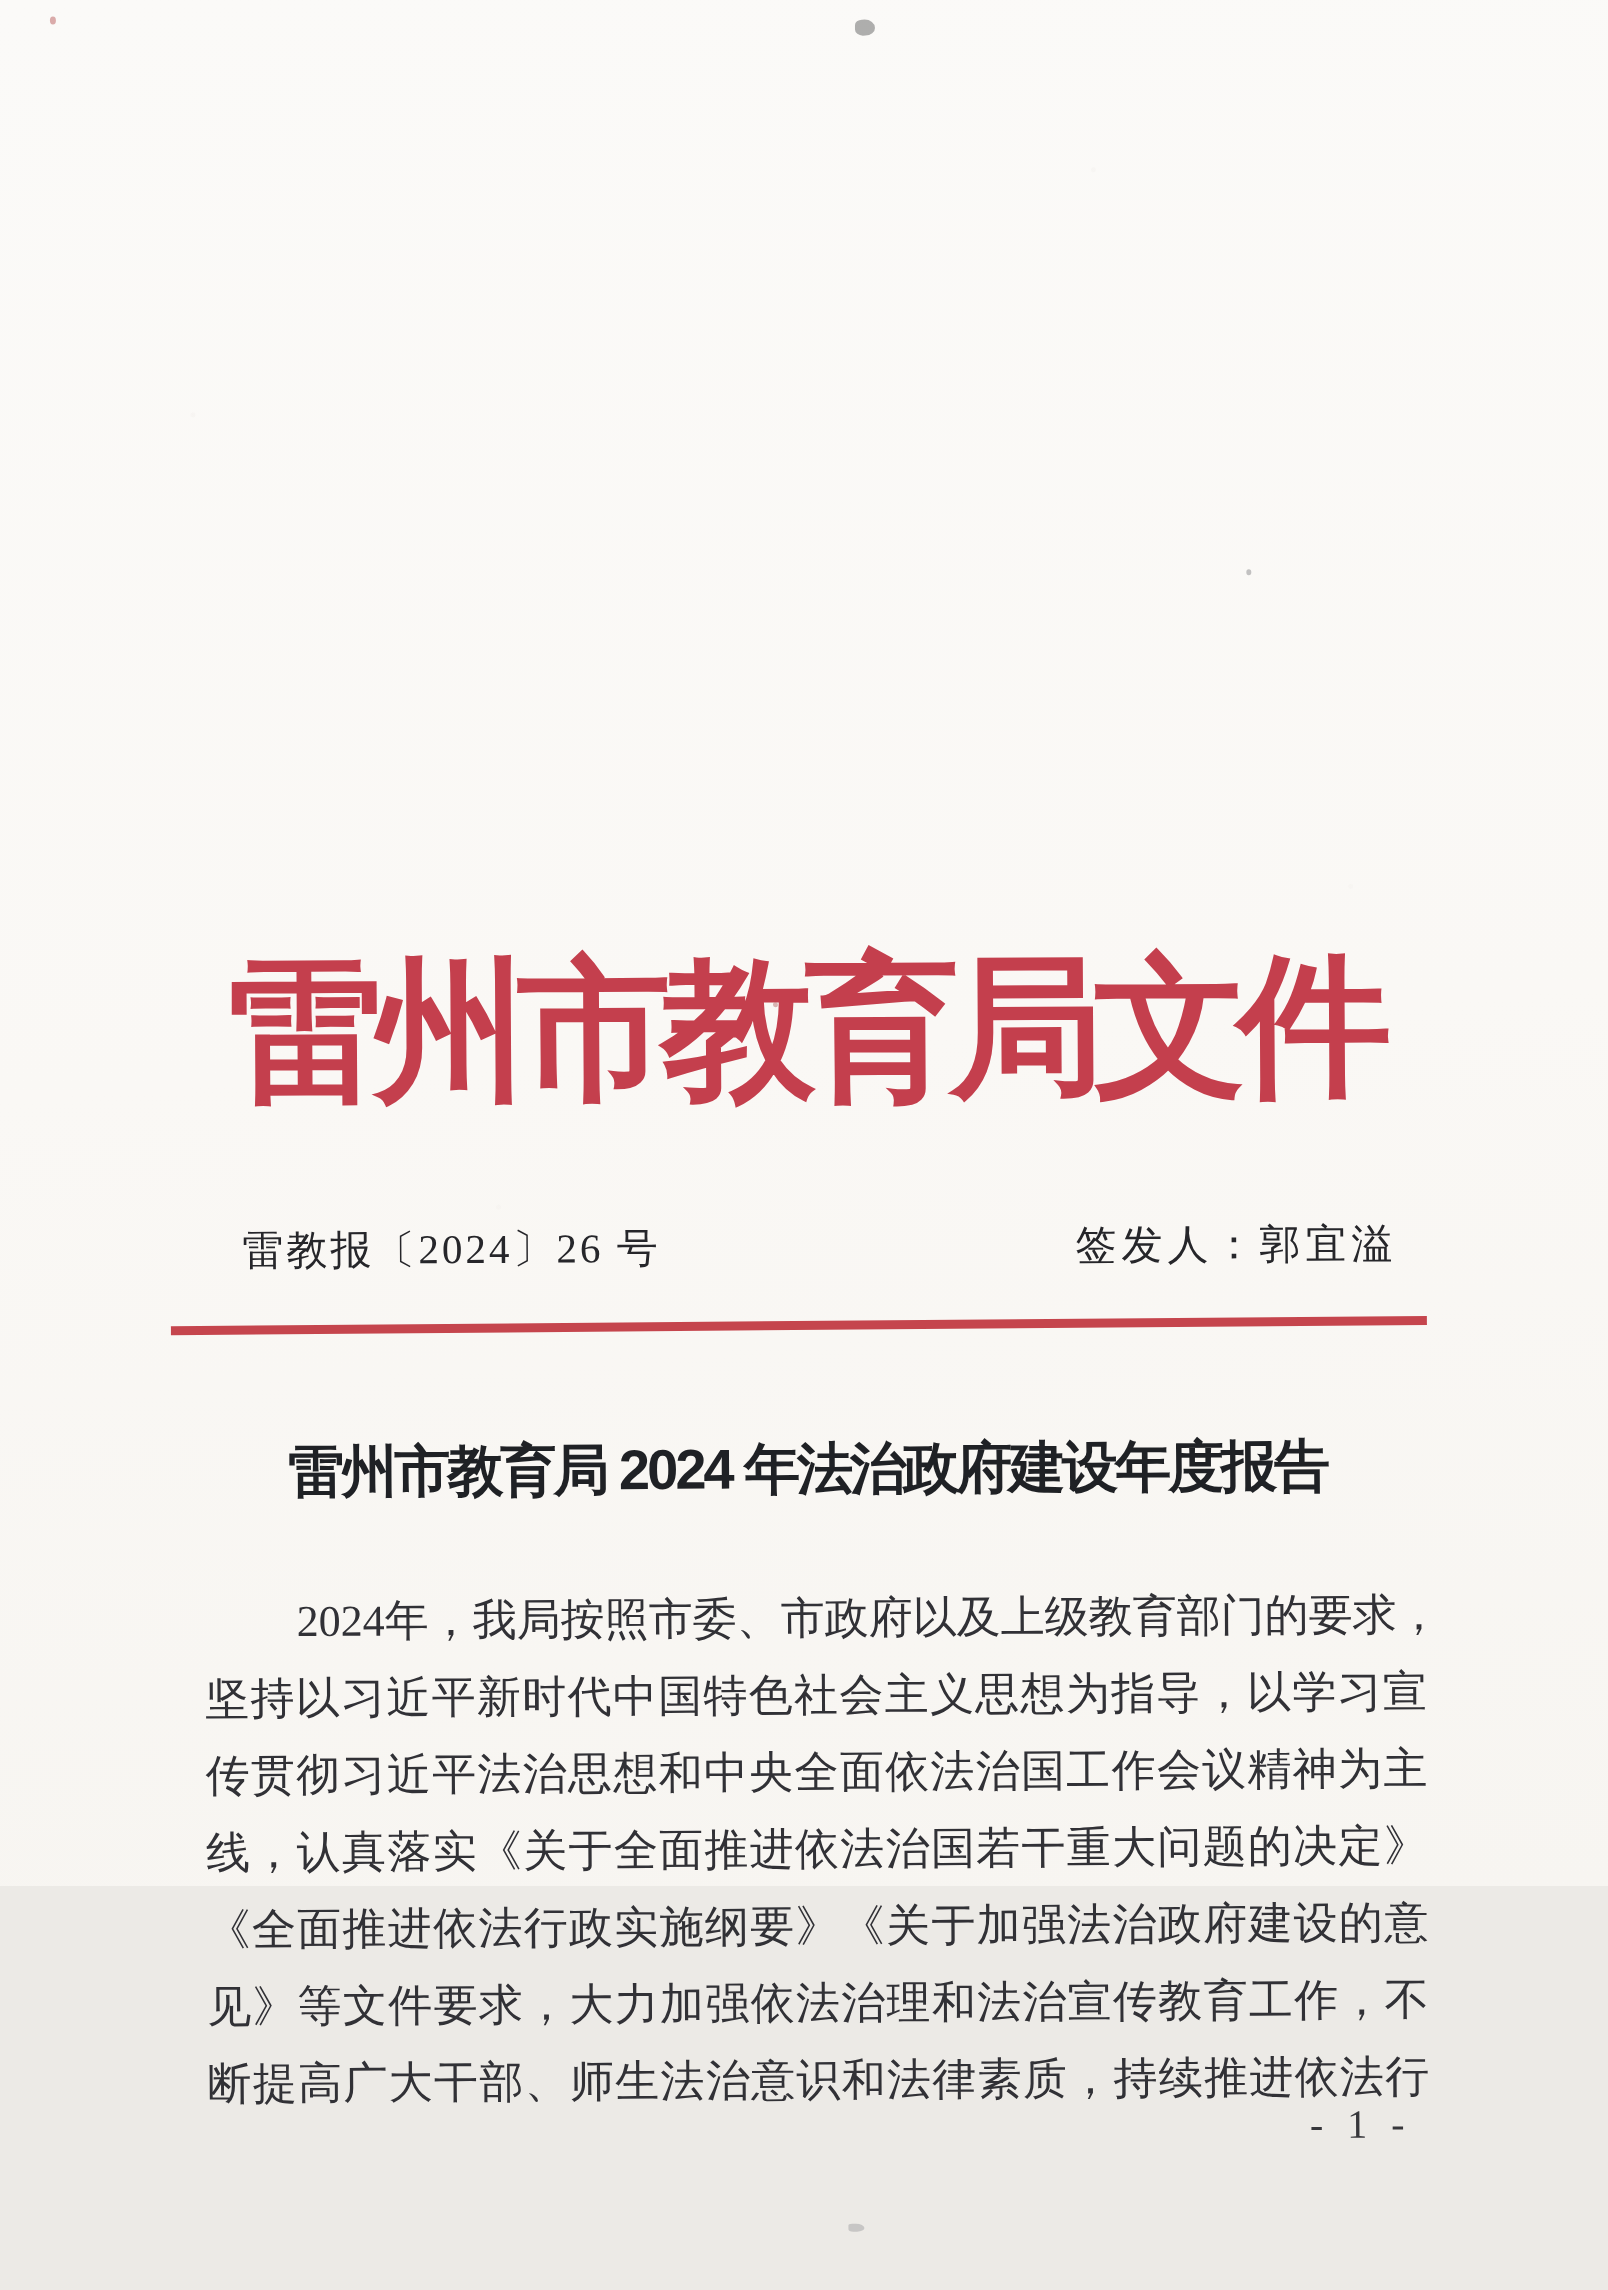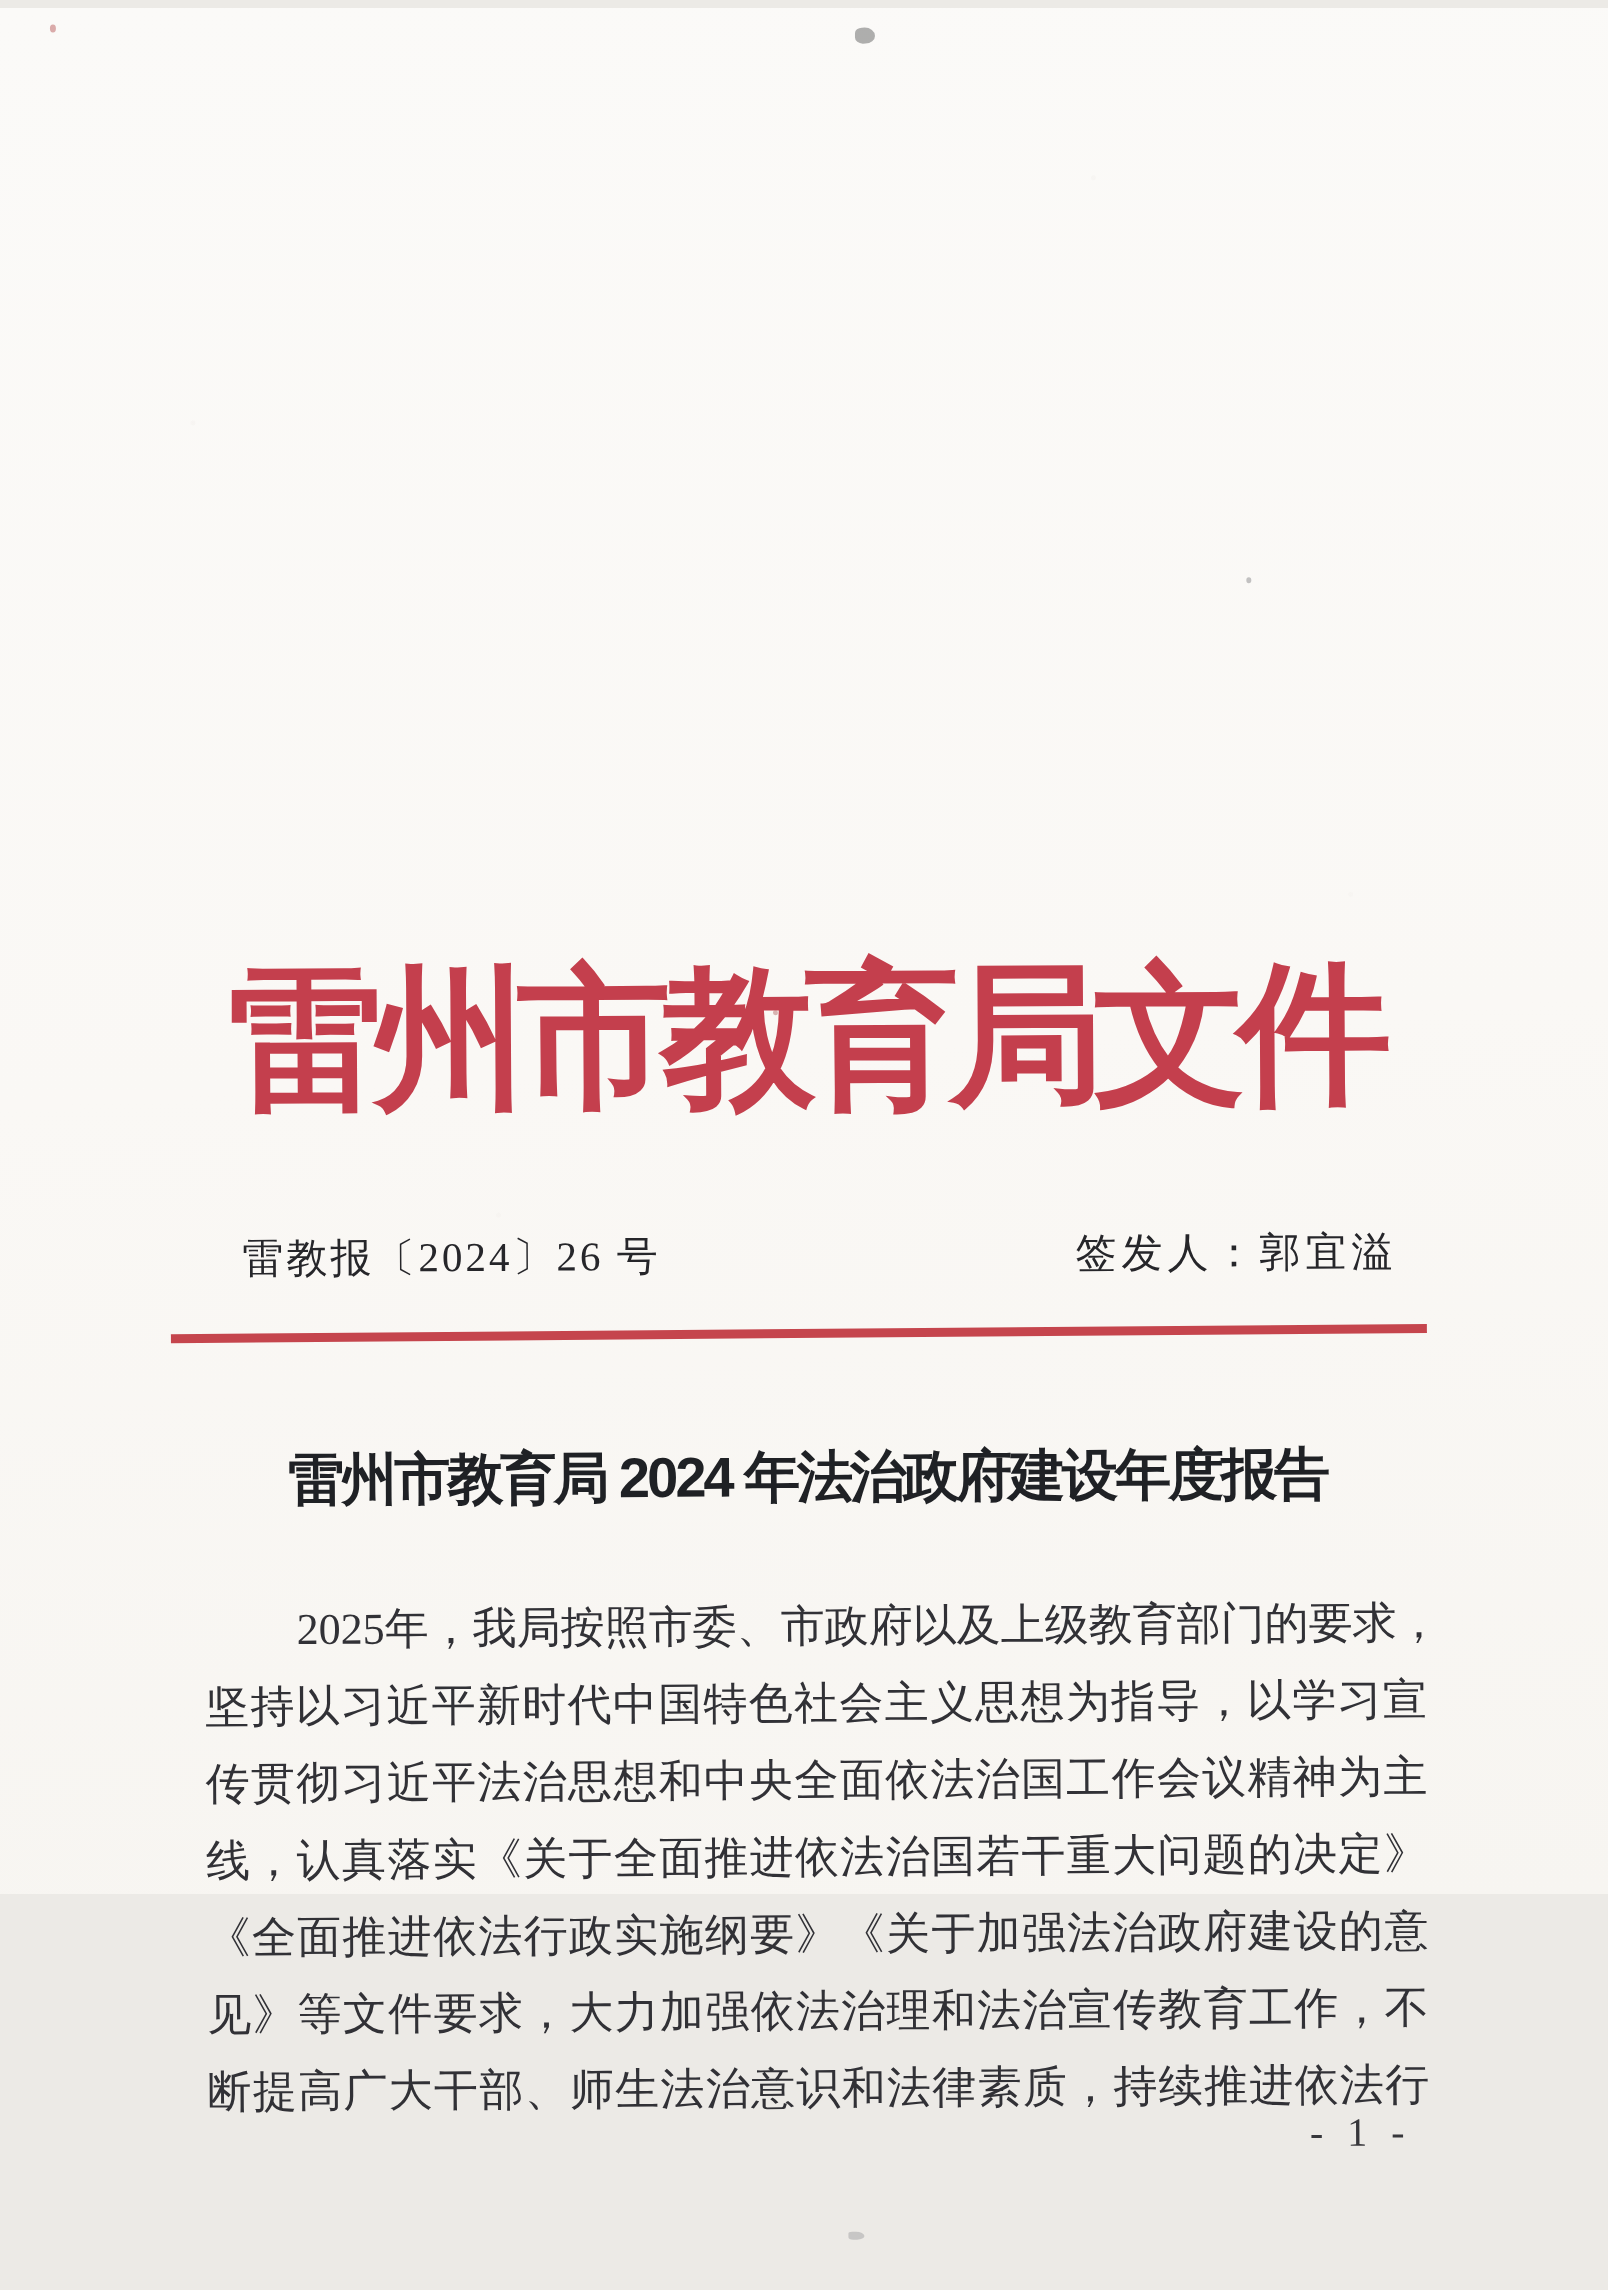--- a/index.html
+++ b/index.html
@@ -15,21 +15,20 @@
     inset: 0;
     width: 1608px;
     height: 1886px;
     background:
       radial-gradient(circle at 12% 22%, rgba(140,120,110,0.030) 0 2px, transparent 3px),
       radial-gradient(circle at 68% 9%,  rgba(140,120,110,0.030) 0 2px, transparent 3px),
       radial-gradient(circle at 31% 64%, rgba(140,120,110,0.025) 0 2px, transparent 3px),
       radial-gradient(circle at 84% 47%, rgba(140,120,110,0.025) 0 2px, transparent 3px),
       linear-gradient(176deg, #fbfaf8 0%, #faf8f5 55%, #f7f5f1 100%);
     font-family: "Liberation Serif", "DejaVu Serif", serif;
-    margin-top: 8px;
   }
   .content {
     position: absolute;
     inset: 0;
     transform: rotate(-0.35deg);
     transform-origin: 50% 45%;
   }
 
   
   .agency-title {
@@ -140,21 +139,21 @@
       <span class="doc-number">雷教报〔2024〕26 号</span>
       <span class="issuer">签发人：郭宜溢</span>
     </div>
 
     <div class="red-rule"></div>
 
     <div class="doc-title">雷州市教育局 2024 年法治政府建设年度报告</div>
 
     <div class="body-block" id="body-block">
         <div class="body-line indent">
-          <span>2025</span>
+          <span>2024</span>
           <span>年</span>
           <span>，</span>
           <span>我</span>
           <span>局</span>
           <span>按</span>
           <span>照</span>
           <span>市</span>
           <span>委</span>
           <span>、</span>
           <span>市</span>

